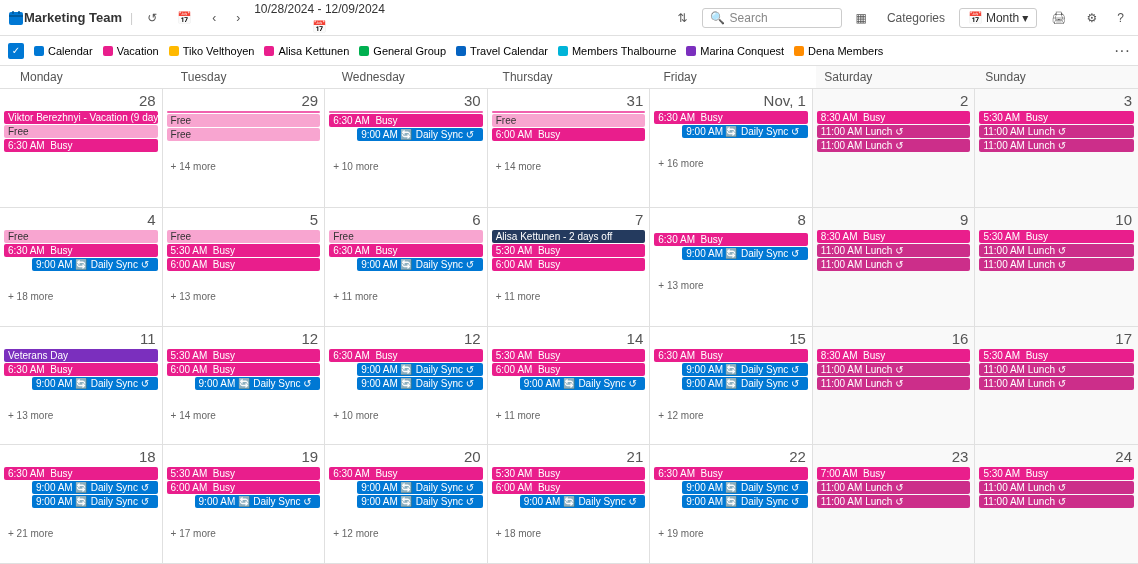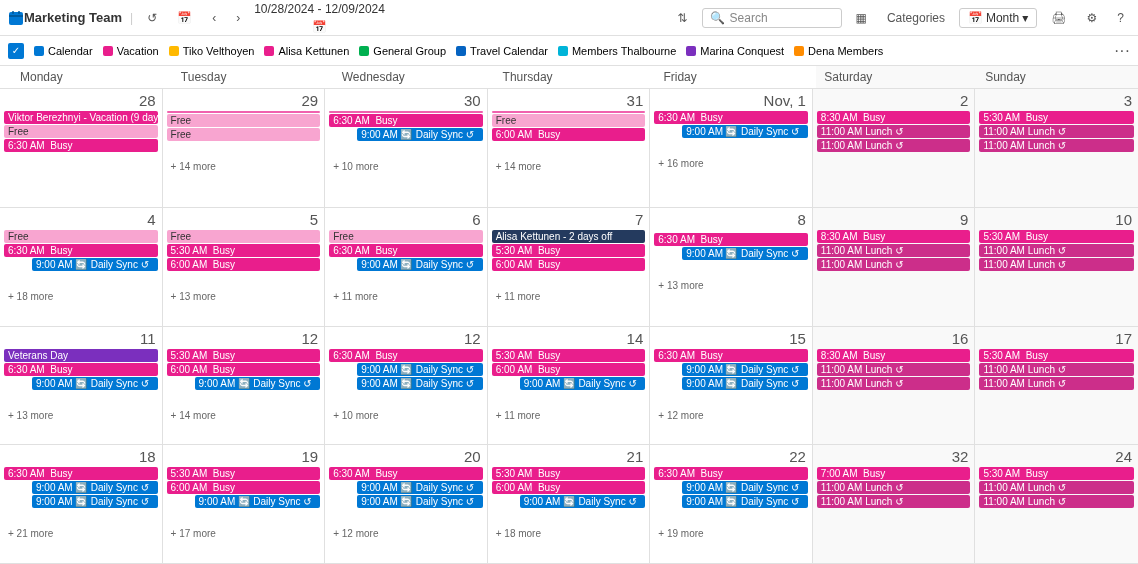--- a/index.html
+++ b/index.html
@@ -323,21 +323,21 @@
           <div class="more-link">+ 18 more</div>
         </div>
         <div class="day-cell">
           <div class="day-num">22</div>
           <div class="evt busy-pink">6:30 AM &nbsp;Busy</div>
           <div class="evt daily-blue">9:00 AM 🔄 Daily Sync ↺</div>
           <div class="evt daily-blue">9:00 AM 🔄 Daily Sync ↺</div>
           <div class="more-link">+ 19 more</div>
         </div>
         <div class="day-cell weekend">
-          <div class="day-num">32</div>
+          <div class="day-num">23</div>
           <div class="evt busy-pink">7:00 AM &nbsp;Busy</div>
           <div class="evt lunch-magenta">11:00 AM  Lunch ↺</div>
           <div class="evt lunch-magenta">11:00 AM  Lunch ↺</div>
         </div>
         <div class="day-cell weekend">
           <div class="day-num">24</div>
           <div class="evt busy-pink">5:30 AM &nbsp;Busy</div>
           <div class="evt lunch-magenta">11:00 AM  Lunch ↺</div>
           <div class="evt lunch-magenta">11:00 AM  Lunch ↺</div>
         </div>

